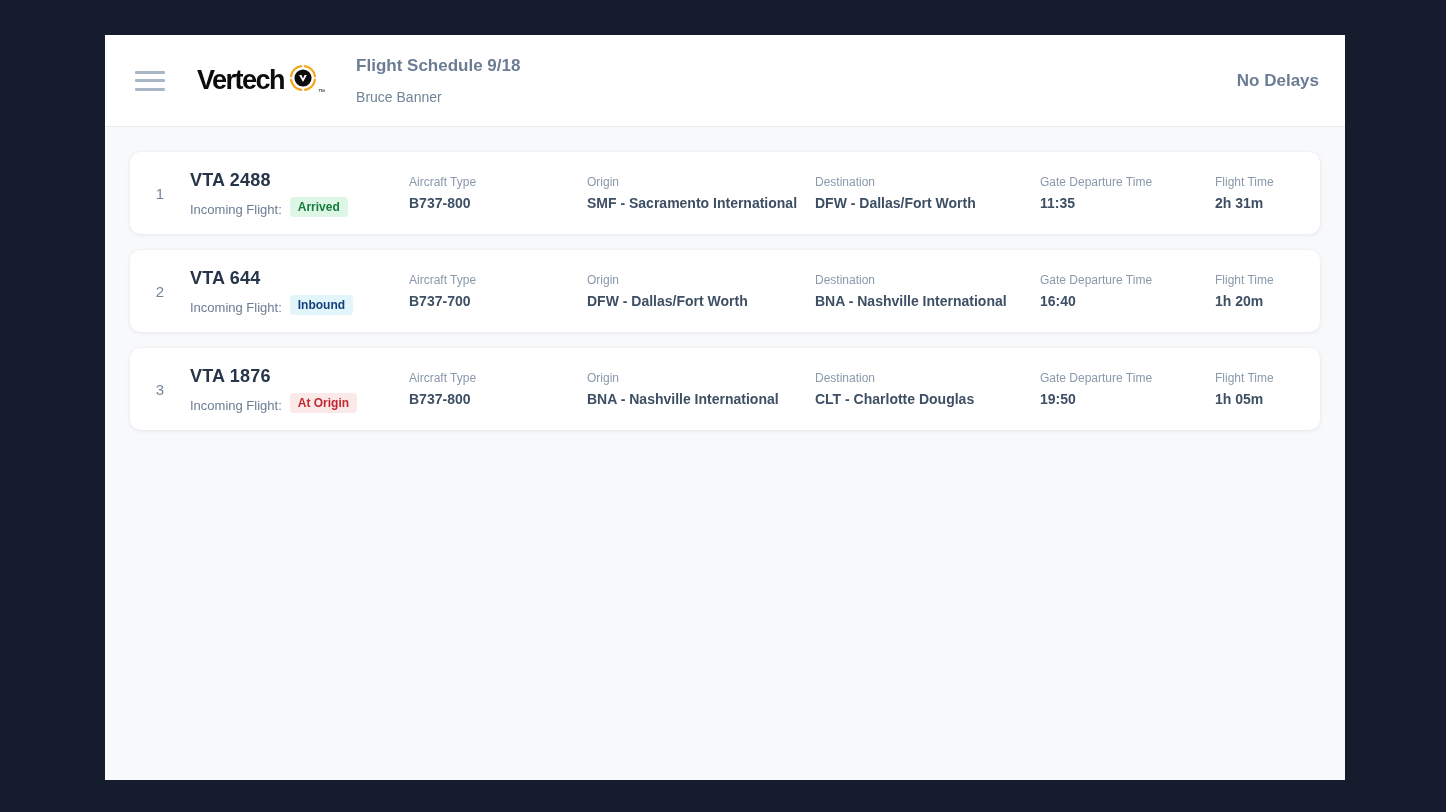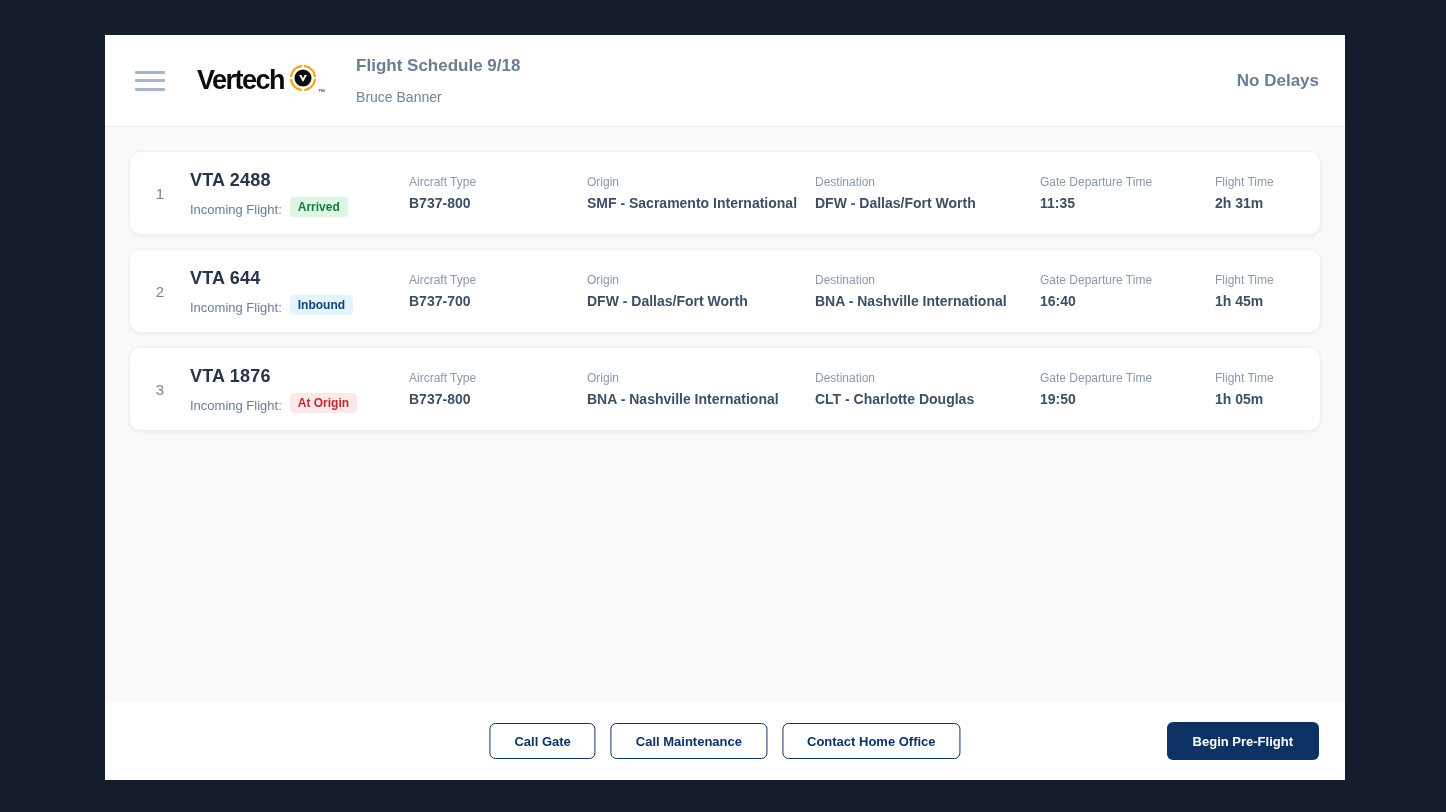--- a/index.html
+++ b/index.html
@@ -226,21 +226,21 @@
       <div class="field">
         <span class="field-label">Destination</span>
         <span class="field-value">BNA - Nashville International</span>
       </div>
       <div class="field">
         <span class="field-label">Gate Departure Time</span>
         <span class="field-value">16:40</span>
       </div>
       <div class="field">
         <span class="field-label">Flight Time</span>
-        <span class="field-value">1h 45m</span>
+        <span class="field-value">1h 20m</span>
       </div>
     </div>
 
     <div class="flight-card">
       <div class="row-index">3</div>
       <div class="flight-id-cell">
         <div class="flight-number">VTA 1876</div>
         <div class="incoming-line">
           <span class="incoming-label">Incoming Flight:</span>
           <span class="status-badge" data-status="at-origin">At Origin</span>
@@ -263,22 +263,14 @@
         <span class="field-value">19:50</span>
       </div>
       <div class="field">
         <span class="field-label">Flight Time</span>
         <span class="field-value">1h 05m</span>
       </div>
     </div>
 
   </div>
 
-  <div class="footer">
-    <div class="footer-center">
-      <button class="btn-outline">Call Gate</button>
-      <button class="btn-outline">Call Maintenance</button>
-      <button class="btn-outline">Contact Home Office</button>
-    </div>
-    <button class="btn-primary">Begin Pre-Flight</button>
-  </div>
 
 </div>
 
 </body></html>

